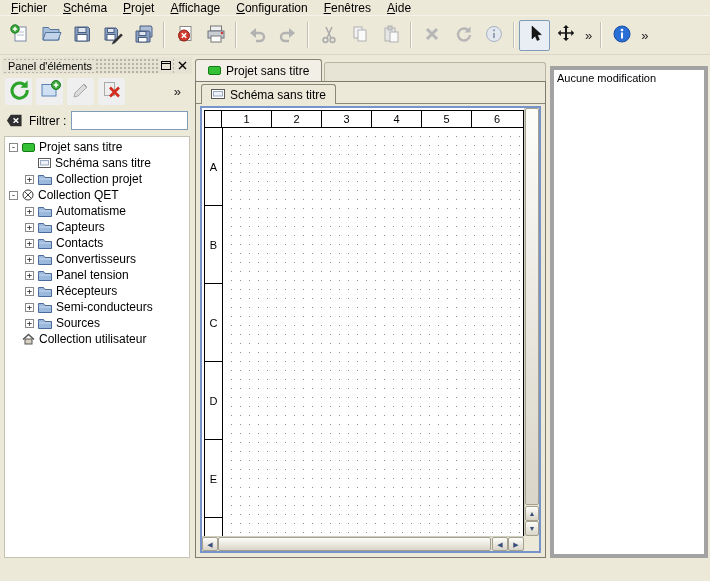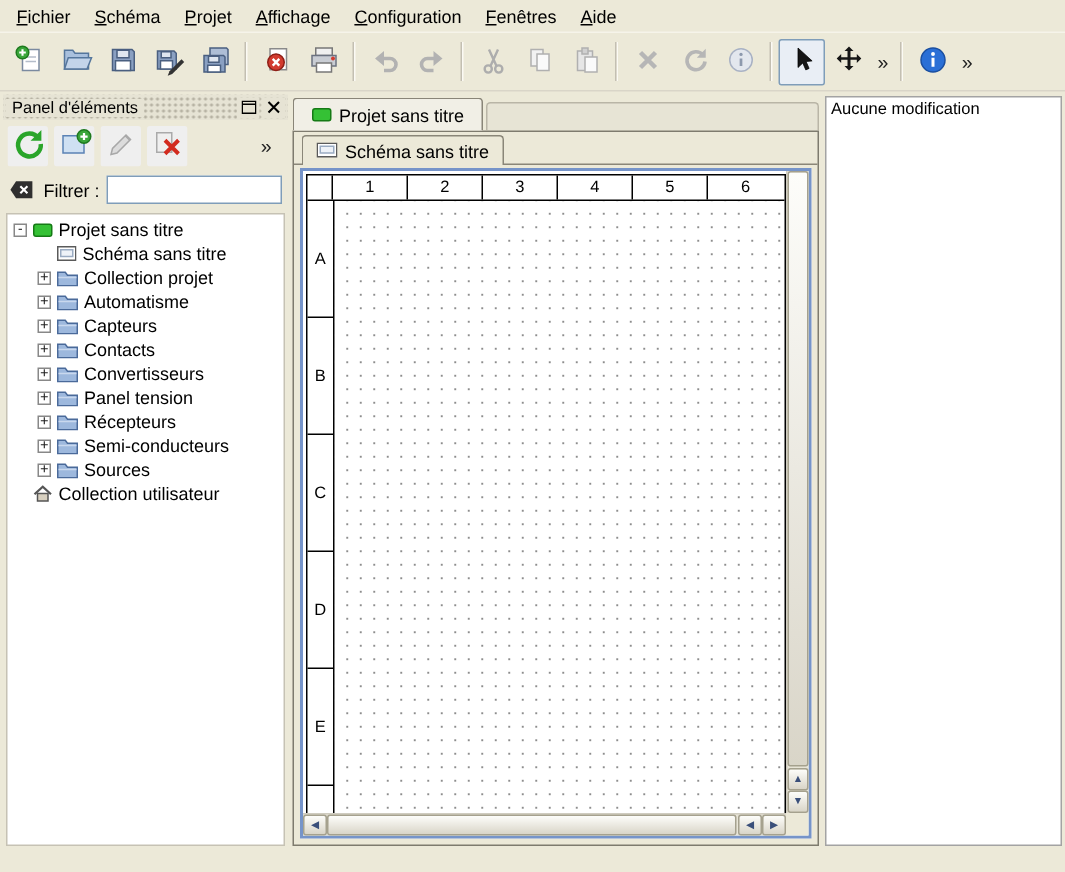--- a/index.html
+++ b/index.html
@@ -1,20 +1,20 @@
 <!DOCTYPE html>
 <html><head>
 <meta charset="utf-8">
 <style>
   *{box-sizing:border-box;margin:0;padding:0}
   html,body{width:710px;height:581px}
   body{font-family:"Liberation Sans",sans-serif;font-size:12px;color:#000;background:#ece9d8;overflow:hidden}
 
   
-  .menubar{display:flex;align-items:center;height:22px;padding:0 3px;border-bottom:1px solid #f6f4ea}
+  .menubar{display:flex;align-items:center;height:16px;padding:0 3px;border-bottom:1px solid #f6f4ea}
   .menu-item{display:inline-block;padding:3px 8px;cursor:default}
   .menu-item::first-letter{text-decoration:underline}
 
   
   .toolbar{display:flex;align-items:center;height:39px;padding:0 4px;border-bottom:1px solid #d9d5c8}
   .tbtn{width:31px;height:31px;display:flex;align-items:center;justify-content:center;border:1px solid transparent;border-radius:2px;background:transparent}
   .tbtn.pressed{border:1px solid #7f9db9;background:#e9eef5}
   .tsep{width:2px;height:26px;margin:0 4px;border-left:1px solid #c3bfb2;border-right:1px solid #fbfaf4}
   .chev{padding:0 4px;color:#222;font-size:13px}
   .chev::before{content:"\00BB"}
@@ -77,21 +77,21 @@
   .vscroll{grid-area:1/2;display:flex;flex-direction:column;background:#e8e5d7;border-left:1px solid #cfccc0}
   .hscroll{grid-area:2/1;display:flex;background:#e8e5d7;border-top:1px solid #cfccc0}
   .scorner{grid-area:2/2;background:#ece9d8}
   .sbtn,.sthumb{background:linear-gradient(#fdfdfa,#d9d5c8);border:1px solid #a5a18e;border-radius:2px;display:flex;align-items:center;justify-content:center;color:#3a4f7a;font-size:7px;line-height:1}
   .vscroll .sbtn{height:15px;flex:0 0 15px}
   .hscroll .sbtn{width:16px;flex:0 0 16px}
   .vthumb{flex:1;margin-bottom:1px}
   .hthumb{flex:1;margin-right:1px}
 
   
-  .undo-list{flex:1;margin:1px 1px 0 1px;background:#fff;border:1px solid #a3a3a3;font-size:11px}
+  .undo-list{flex:1;margin:9px 1px 0 1px;background:#fff;border:4px solid #a3a3a3;font-size:11px}
   .undo-item{padding:2px 3px}
 </style>
 </head>
 <body>
 
 <div class="menubar">
   <span class="menu-item">Fichier</span>
   <span class="menu-item">Schéma</span>
   <span class="menu-item">Projet</span>
   <span class="menu-item">Affichage</span>
@@ -309,20 +309,30 @@
         <div class="tree-row indent-1">
             <span class="exp plus"></span>
             <span class="ti">
               <svg width="14" height="11">
                 <path d="M.5 3.5v-2h5l1.5 2h6.5v7H.5z" fill="#9db8dd" stroke="#4a6a9a"></path>
                 <path d="M1 5h12" stroke="#c9d8ee"></path>
               </svg>
             </span>
             <span class="tl">Collection projet</span>
           </div>
+        <div class="tree-row indent-0">
+            <span class="exp minus"></span>
+            <span class="ti">
+              <svg width="12" height="12">
+                <circle cx="6" cy="6" r="5" fill="#fff" stroke="#3c3c3c"></circle>
+                <path d="M2.8 2.8l6.4 6.4M9.2 2.8L2.8 9.2" stroke="#3c3c3c"></path>
+              </svg>
+            </span>
+            <span class="tl">Collection QET</span>
+          </div>
         <div class="tree-row indent-1">
             <span class="exp plus"></span>
             <span class="ti">
               <svg width="14" height="11">
                 <path d="M.5 3.5v-2h5l1.5 2h6.5v7H.5z" fill="#9db8dd" stroke="#4a6a9a"></path>
                 <path d="M1 5h12" stroke="#c9d8ee"></path>
               </svg>
             </span>
             <span class="tl">Automatisme</span>
           </div>

